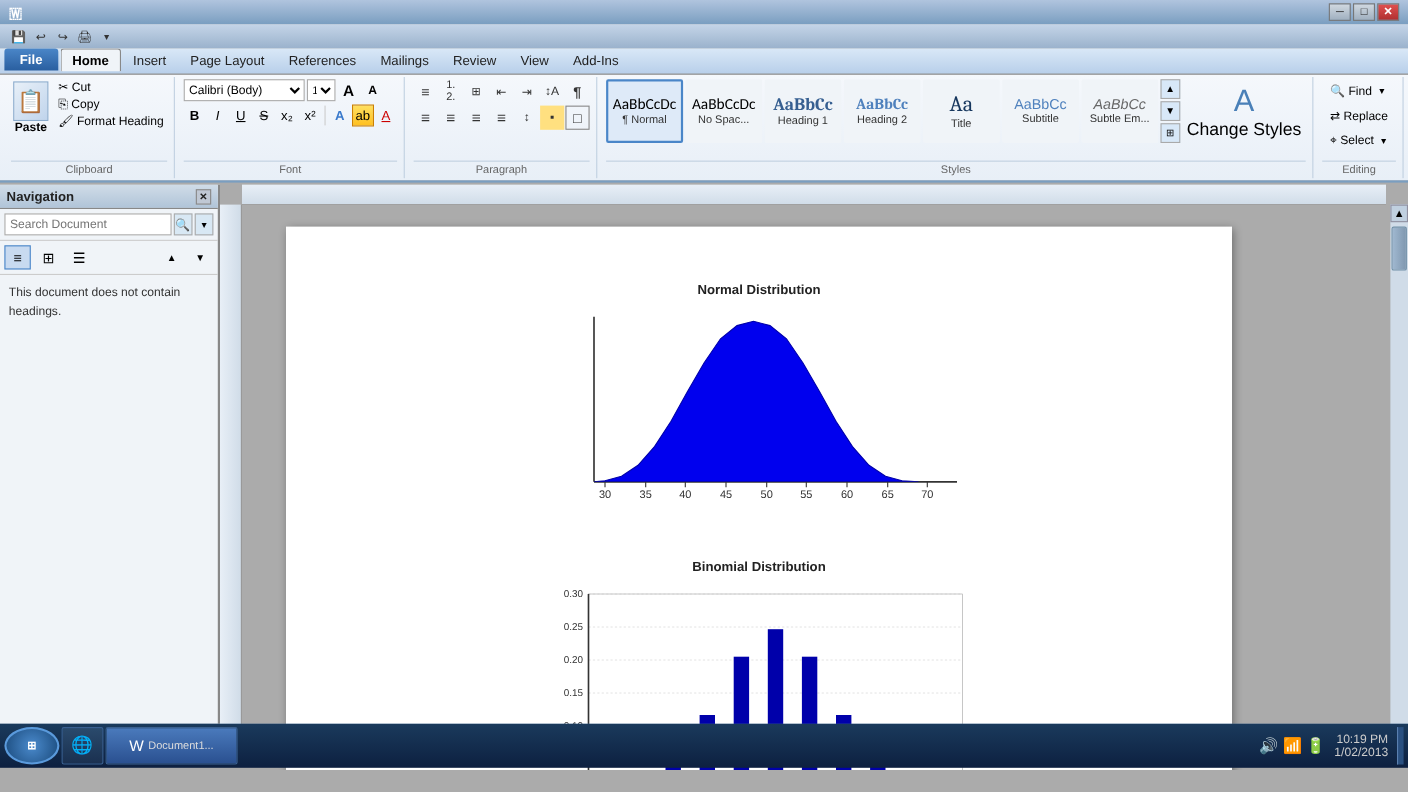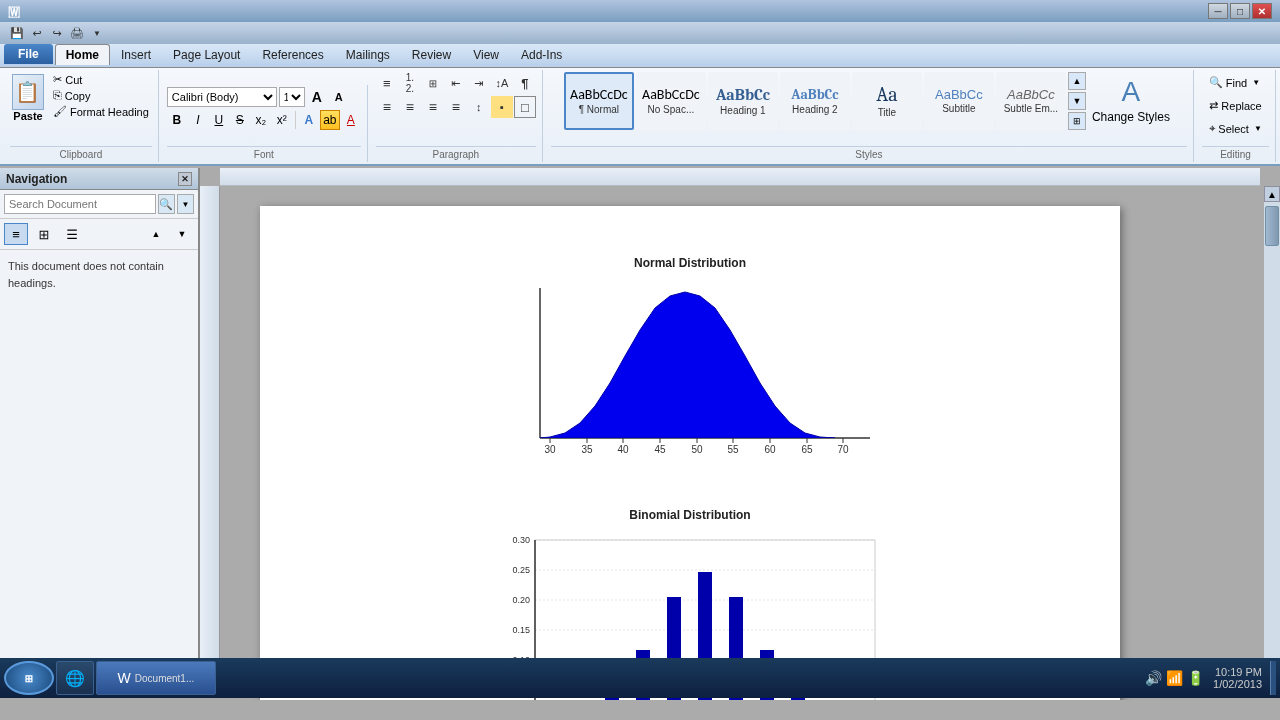--- a/index.html
+++ b/index.html
@@ -116,21 +116,21 @@
     }
     .paste-label { font-size: 11px; font-weight: bold; }
     .small-btns { display: flex; flex-direction: column; gap: 1px; margin-left: 2px; }
     .small-btn {
       display: flex; align-items: center; gap: 3px;
       cursor: pointer; padding: 1px 3px; font-size: 11px;
       white-space: nowrap;
     }
 
     
-    .font-group { min-width: 120px; margin-top: 15px; }
+    .font-group { min-width: 120px; }
     .font-controls { display: flex; flex-direction: column; gap: 3px; }
     .font-row1 { display: flex; gap: 2px; align-items: center; }
     .font-family-select {
       width: 110px; height: 20px; font-size: 11px;
       border: 1px solid #aaa; background: #fff;
     }
     .font-size-select {
       width: 26px; height: 20px; font-size: 10px;
       border: 1px solid #aaa; background: #fff;
     }
@@ -499,21 +499,21 @@
       </div>
 
       <div style="display:flex; flex-direction:column; justify-content:space-between; height:58px;">
         <div style="width:18px; height:18px; background:#d8e8f8; border:1px solid #aaa; display:flex; align-items:center; justify-content:center; cursor:pointer; font-size:9px;">▲</div>
         <div style="width:18px; height:18px; background:#d8e8f8; border:1px solid #aaa; display:flex; align-items:center; justify-content:center; cursor:pointer; font-size:9px;">▼</div>
         <div style="width:18px; height:18px; background:#d8e8f8; border:1px solid #aaa; display:flex; align-items:center; justify-content:center; cursor:pointer; font-size:9px;">⊞</div>
       </div>
 
       <div style="display:flex; flex-direction:column; align-items:center; justify-content:center; gap:2px; padding:4px; cursor:pointer;">
         <div style="font-size:28px; color:#4a80b8;">A</div>
-        <div style="font-size:12px; text-align:center;">Change Styles</div>
+        <div style="font-size:16px; text-align:center;">Change Styles</div>
       </div>
     </div>
     <div class="ribbon-group-label">Styles</div>
   </div>
 
   <div class="ribbon-group editing-group">
     <div class="ribbon-group-content" style="flex-direction:column; gap:2px;">
       <div class="editing-btn">
         <span>🔍</span>
         <span>Find</span>

